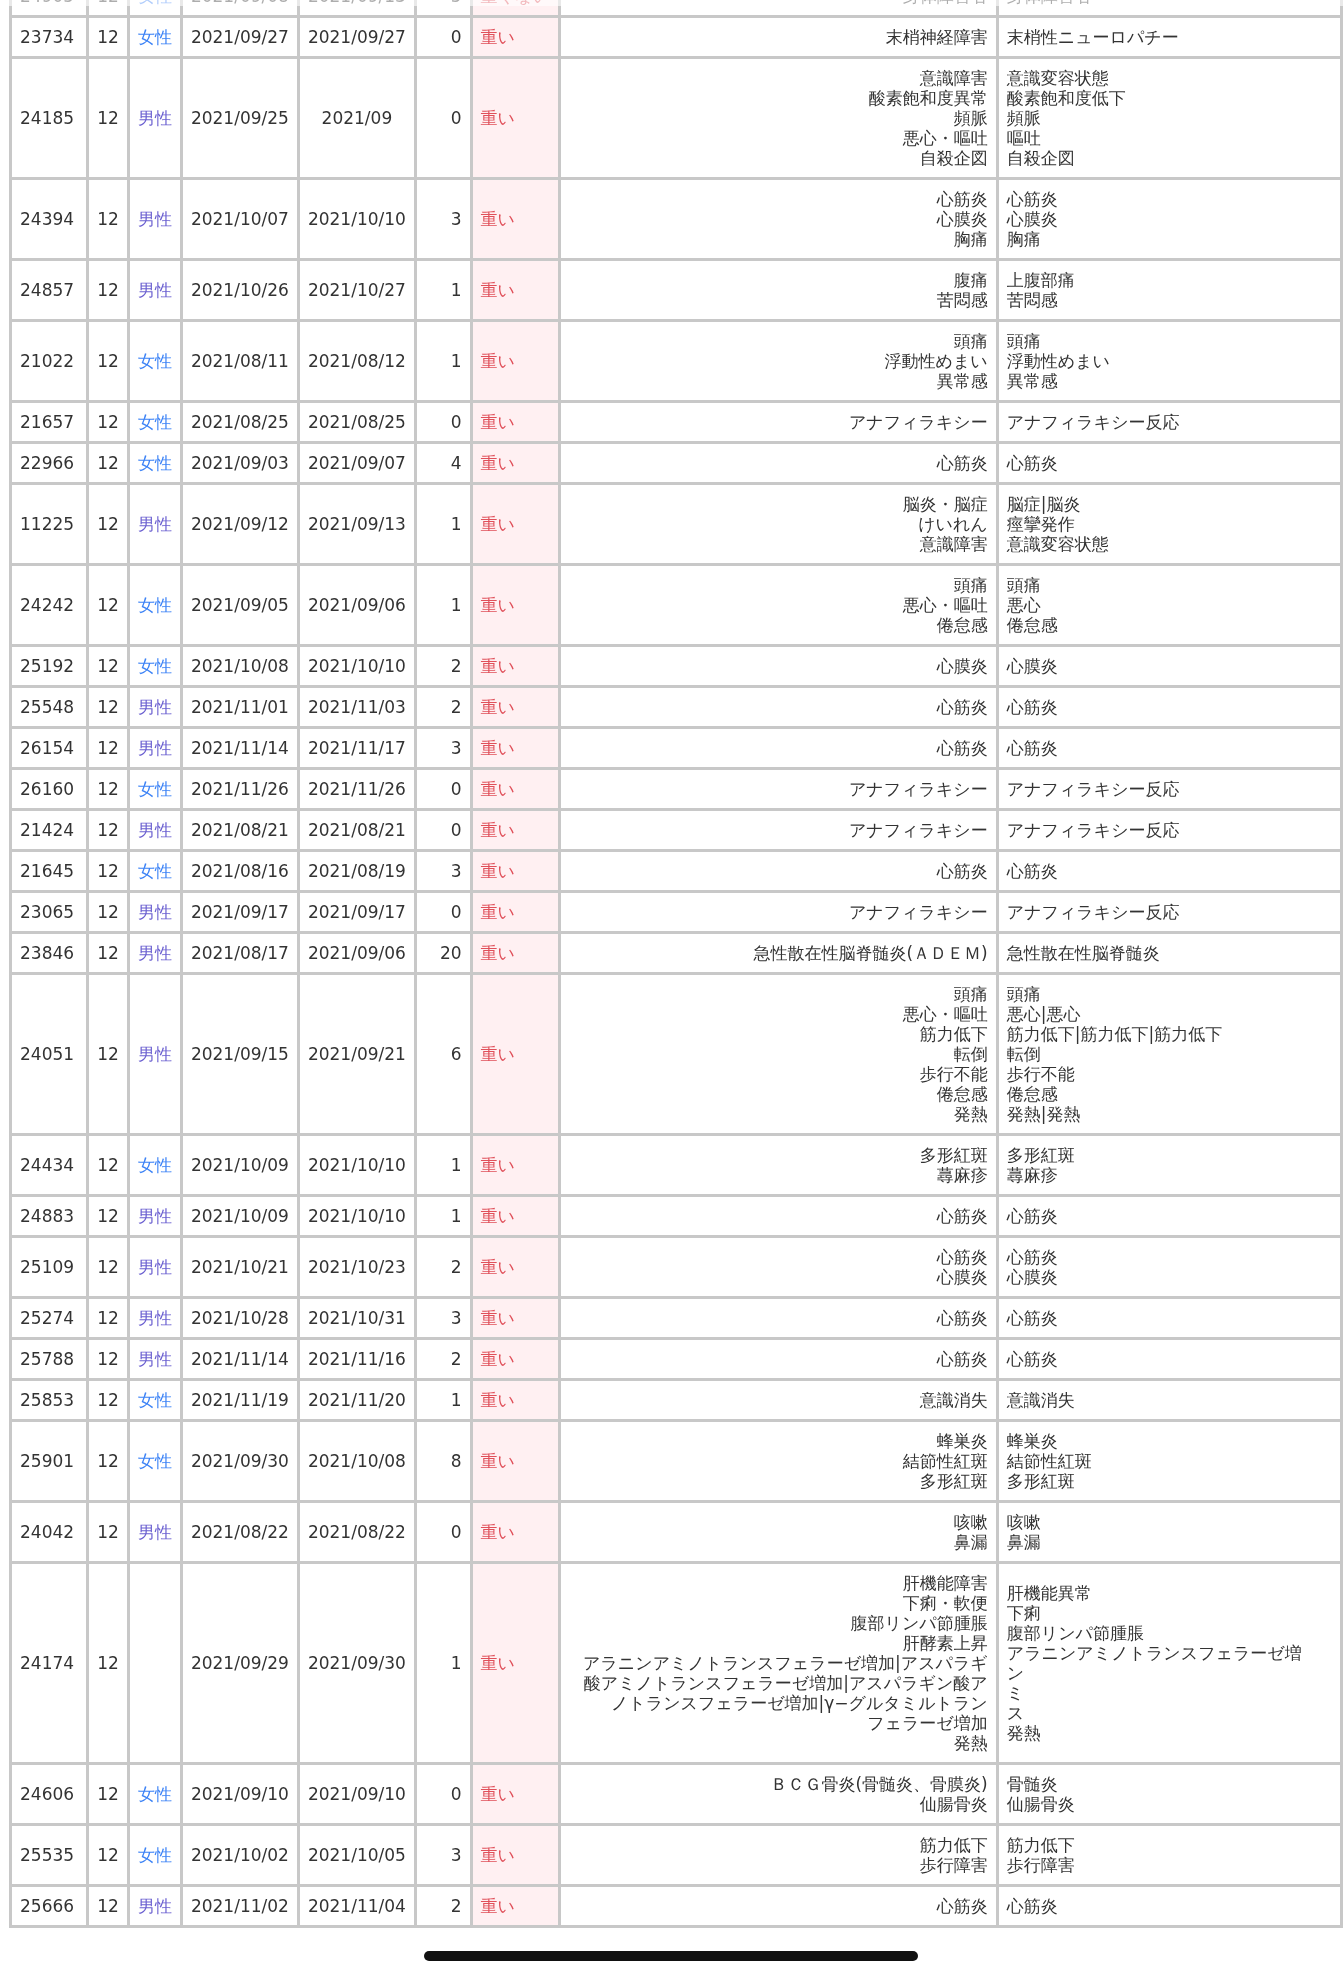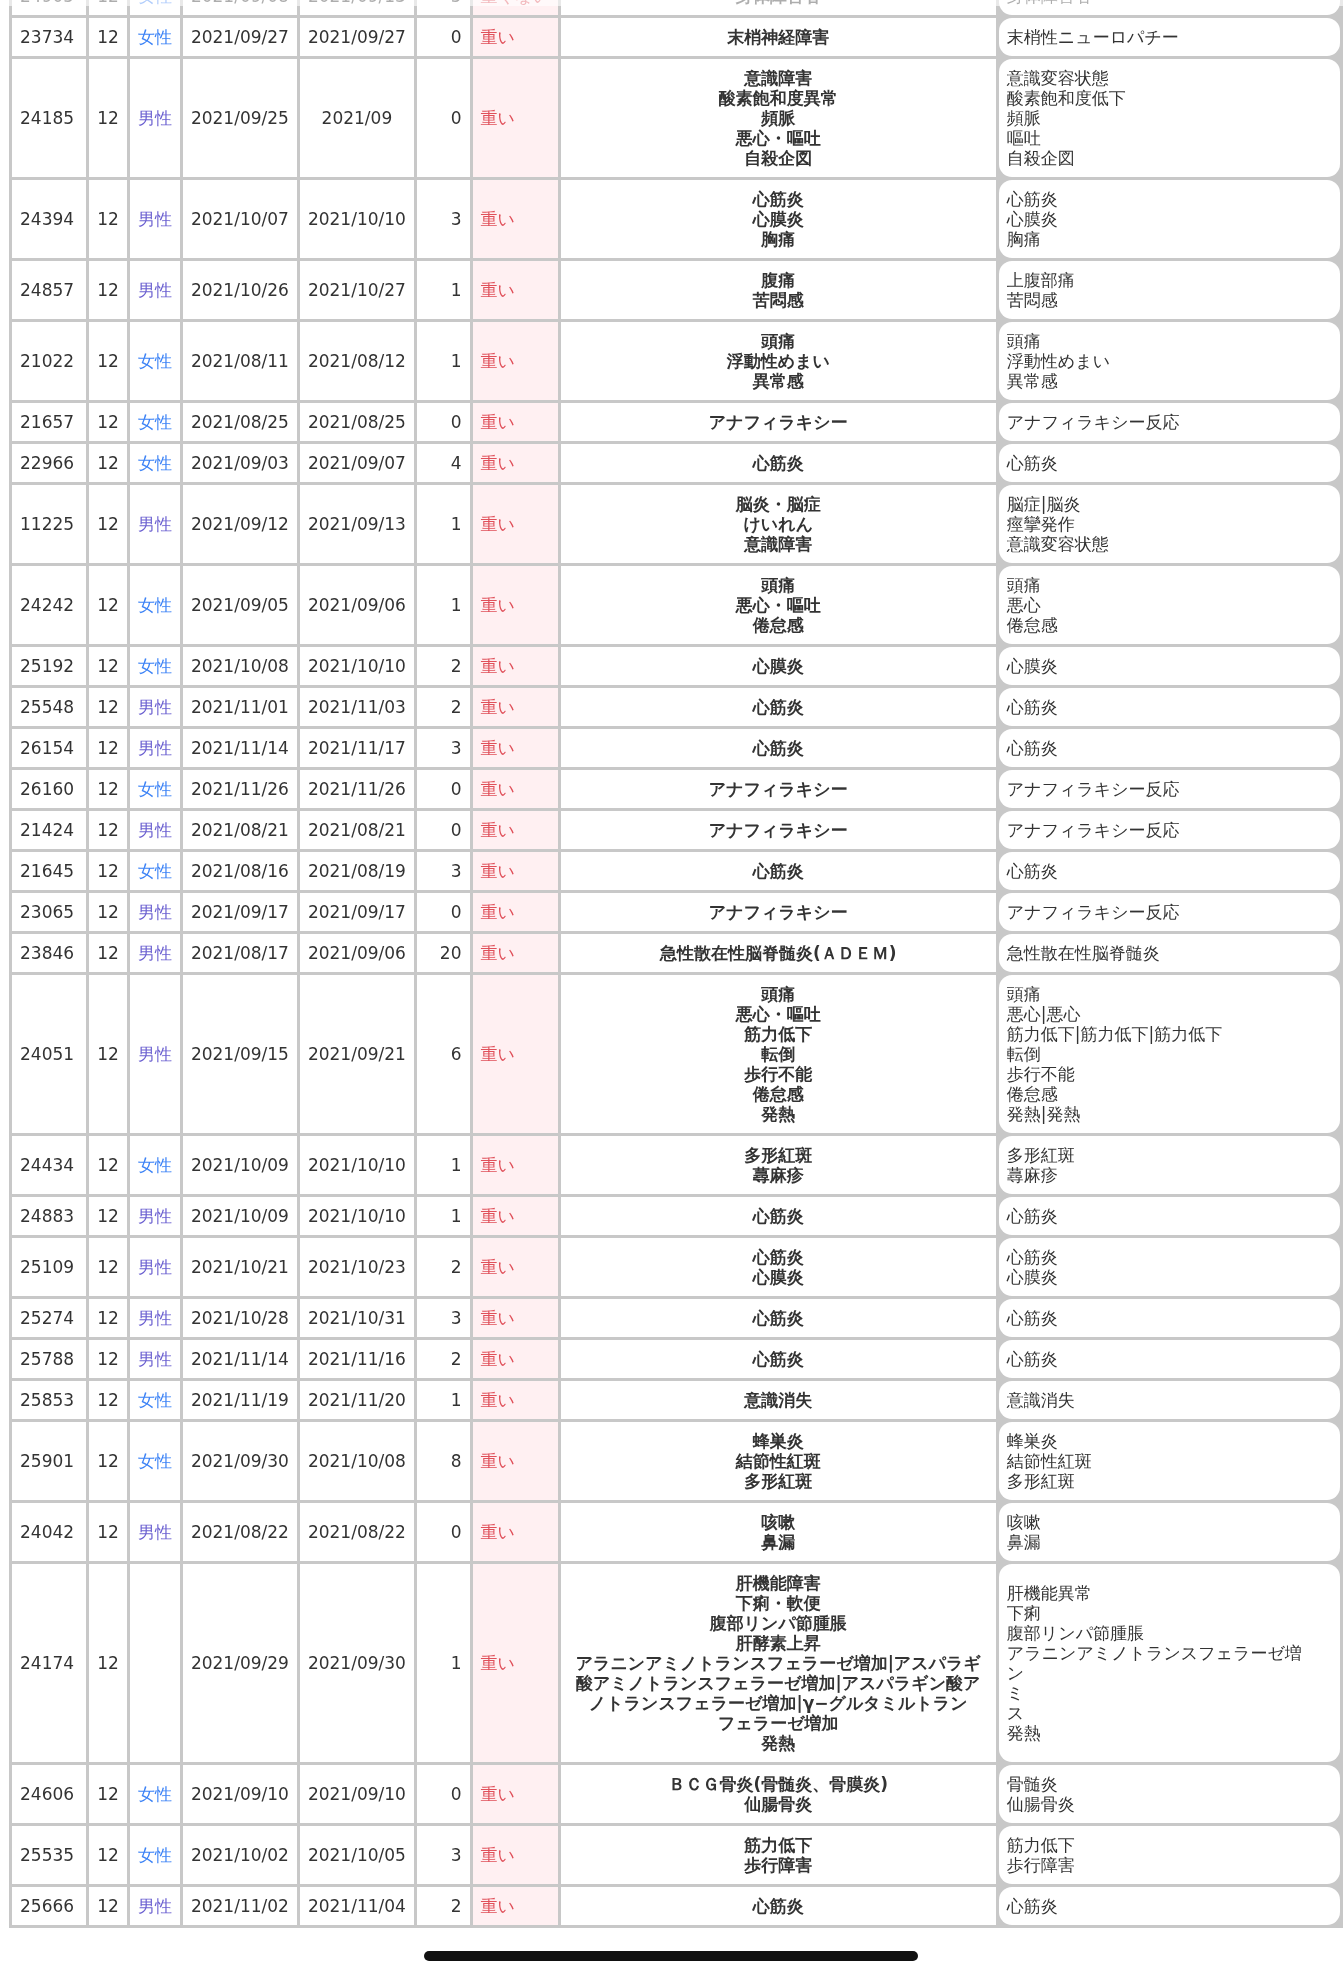--- a/index.html
+++ b/index.html
@@ -25,22 +25,22 @@
     white-space: nowrap;
     overflow: hidden;
   }
   td.c-id { width: 60px; text-align: left; }
   td.c-age { width: 22px; text-align: center; }
   td.c-sex { width: 32px; text-align: center; }
   td.c-date1 { width: 94px; text-align: center; }
   td.c-date2 { width: 94px; text-align: center; }
   td.c-days { width: 44px; text-align: right; }
   td.c-sev { width: 68px; text-align: left; background: #fff0f2 !important; color: #e0505a; }
-  td.c-sym { width: 426px; text-align: center; font-weight: bold; }
-  td.c-pt { width: 340px; text-align: left; border-radius: 13px; }
+  td.c-sym { width: 426px; text-align: right; }
+  td.c-pt { width: 340px; text-align: left; }
   .male { color: #6a5fd0; margin-top: 33px; }
   .female { color: #3b82f6; }
   .lines span { display: block; }
   .home-indicator {
     position: absolute; left: 424px; top: 1951px; width: 494px; height: 10px;
     background: #111111; border-radius: 5px;
   }
   .top-fade {
     position: absolute; left: 0; top: 0; width: 1343px; height: 6px; background: rgba(255,255,255,0.6);
   }

